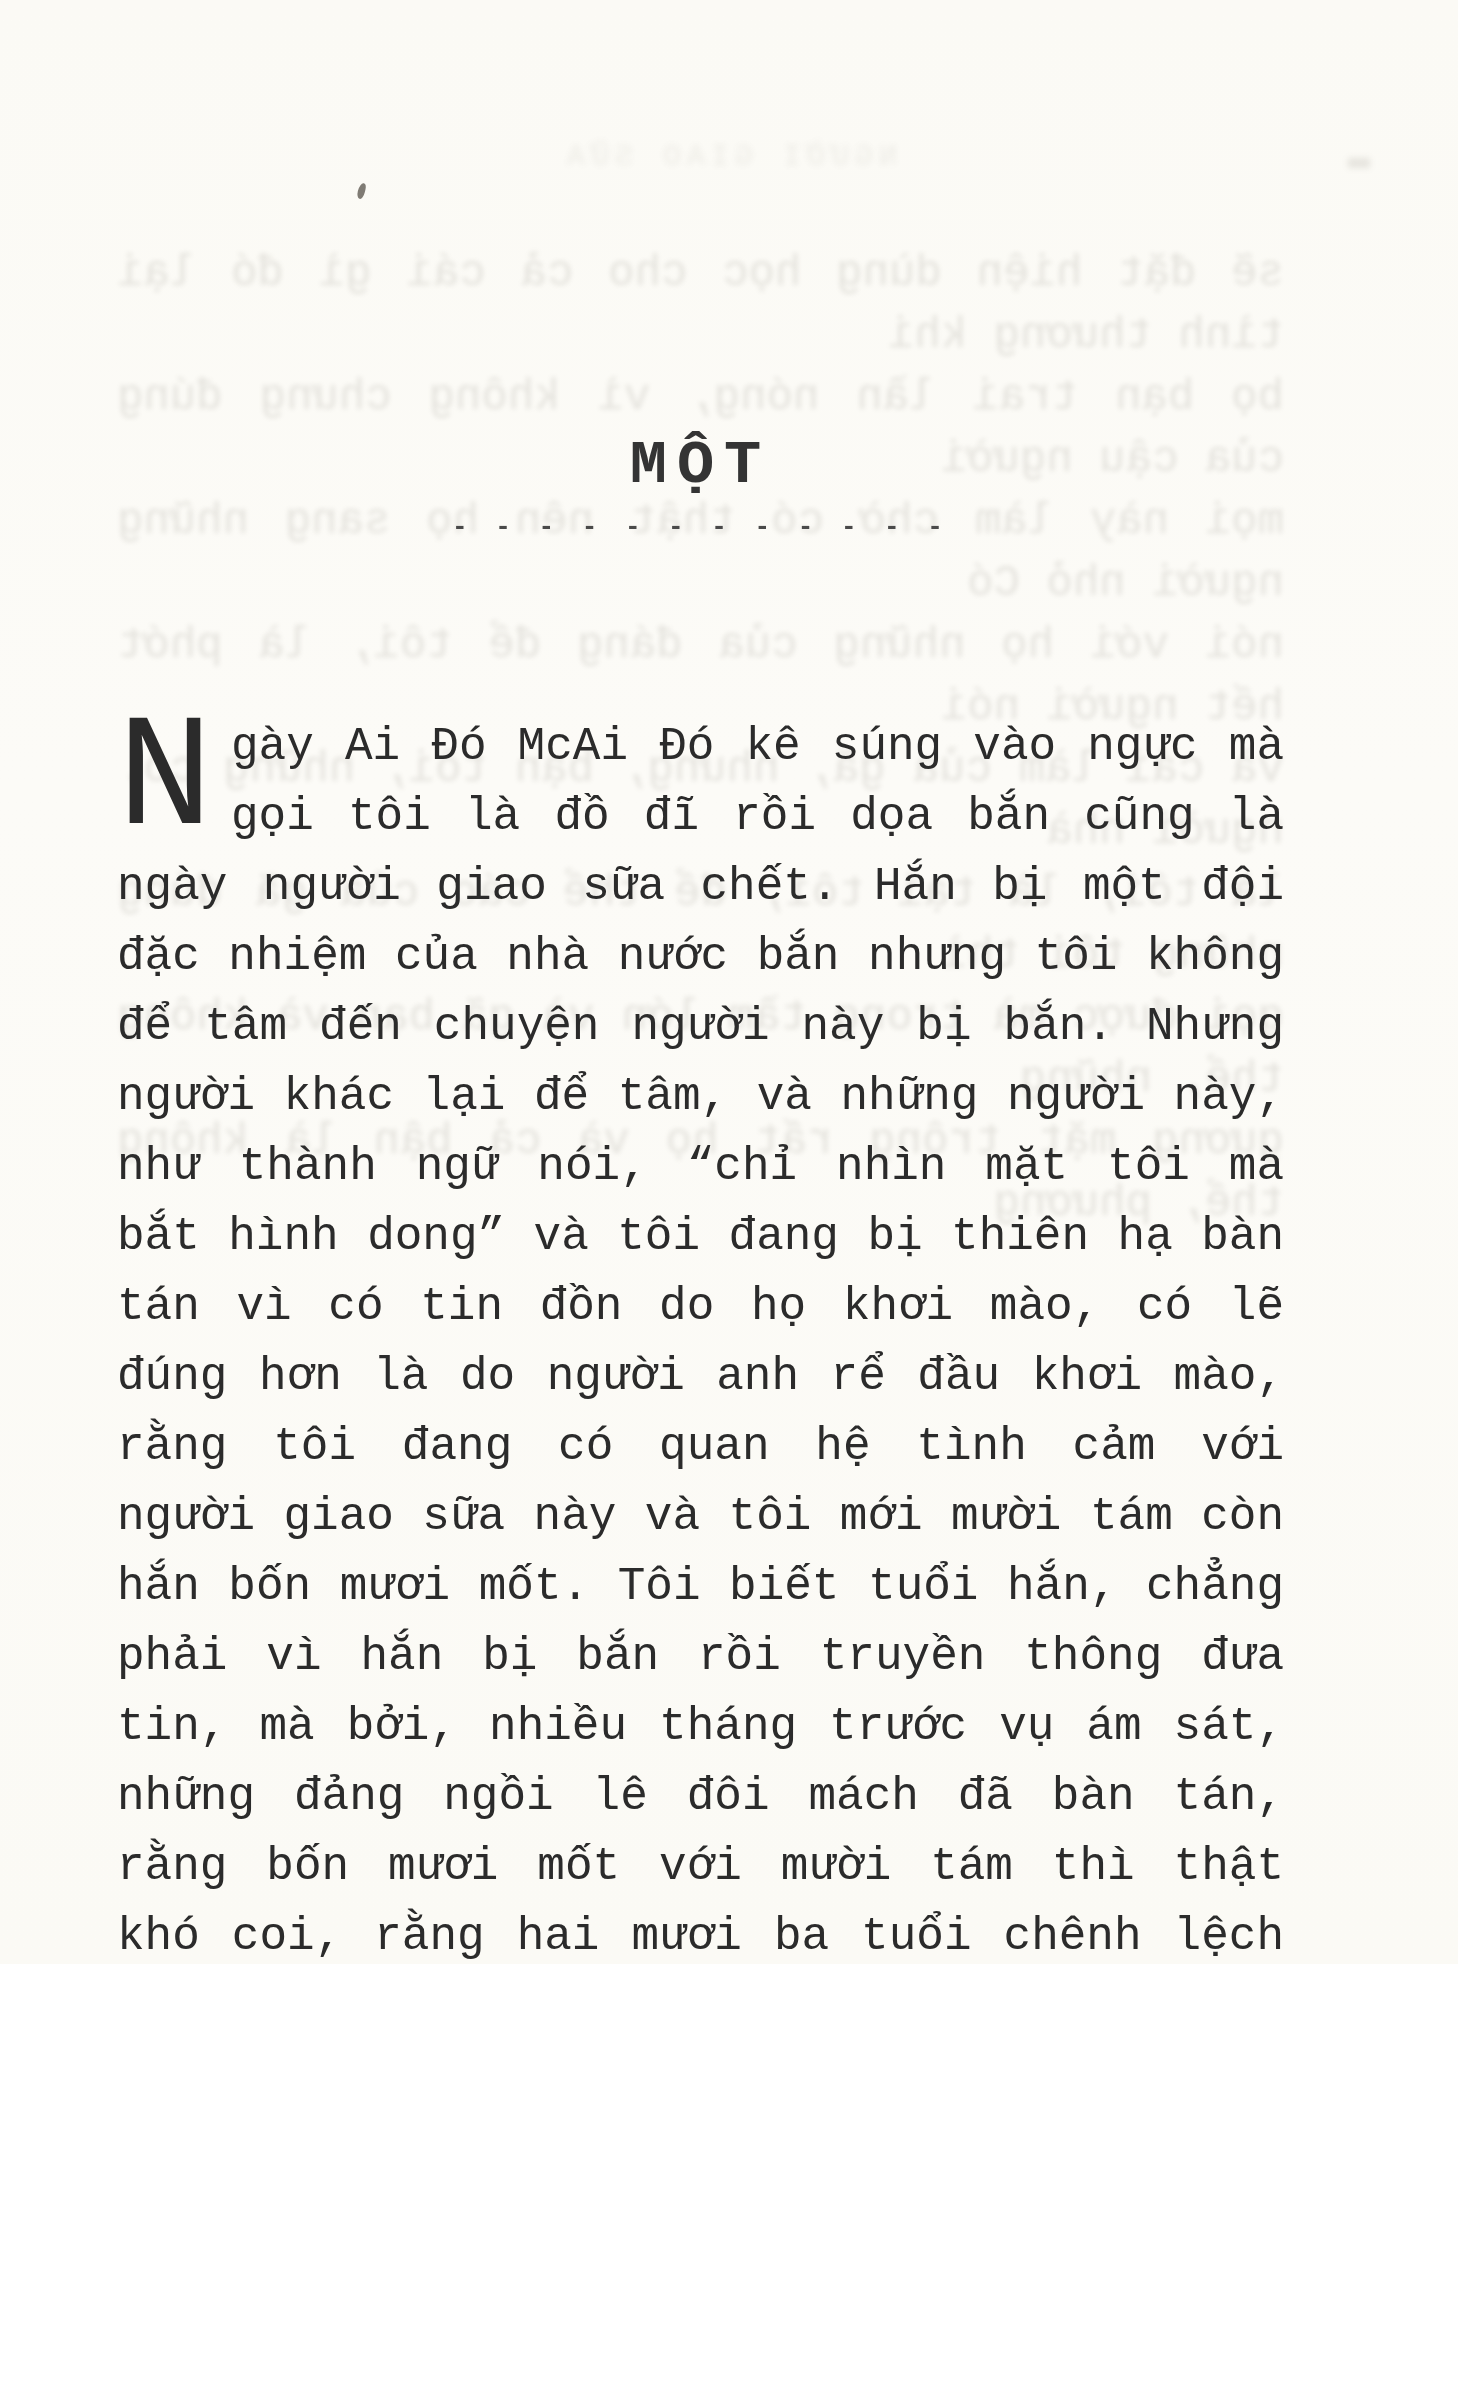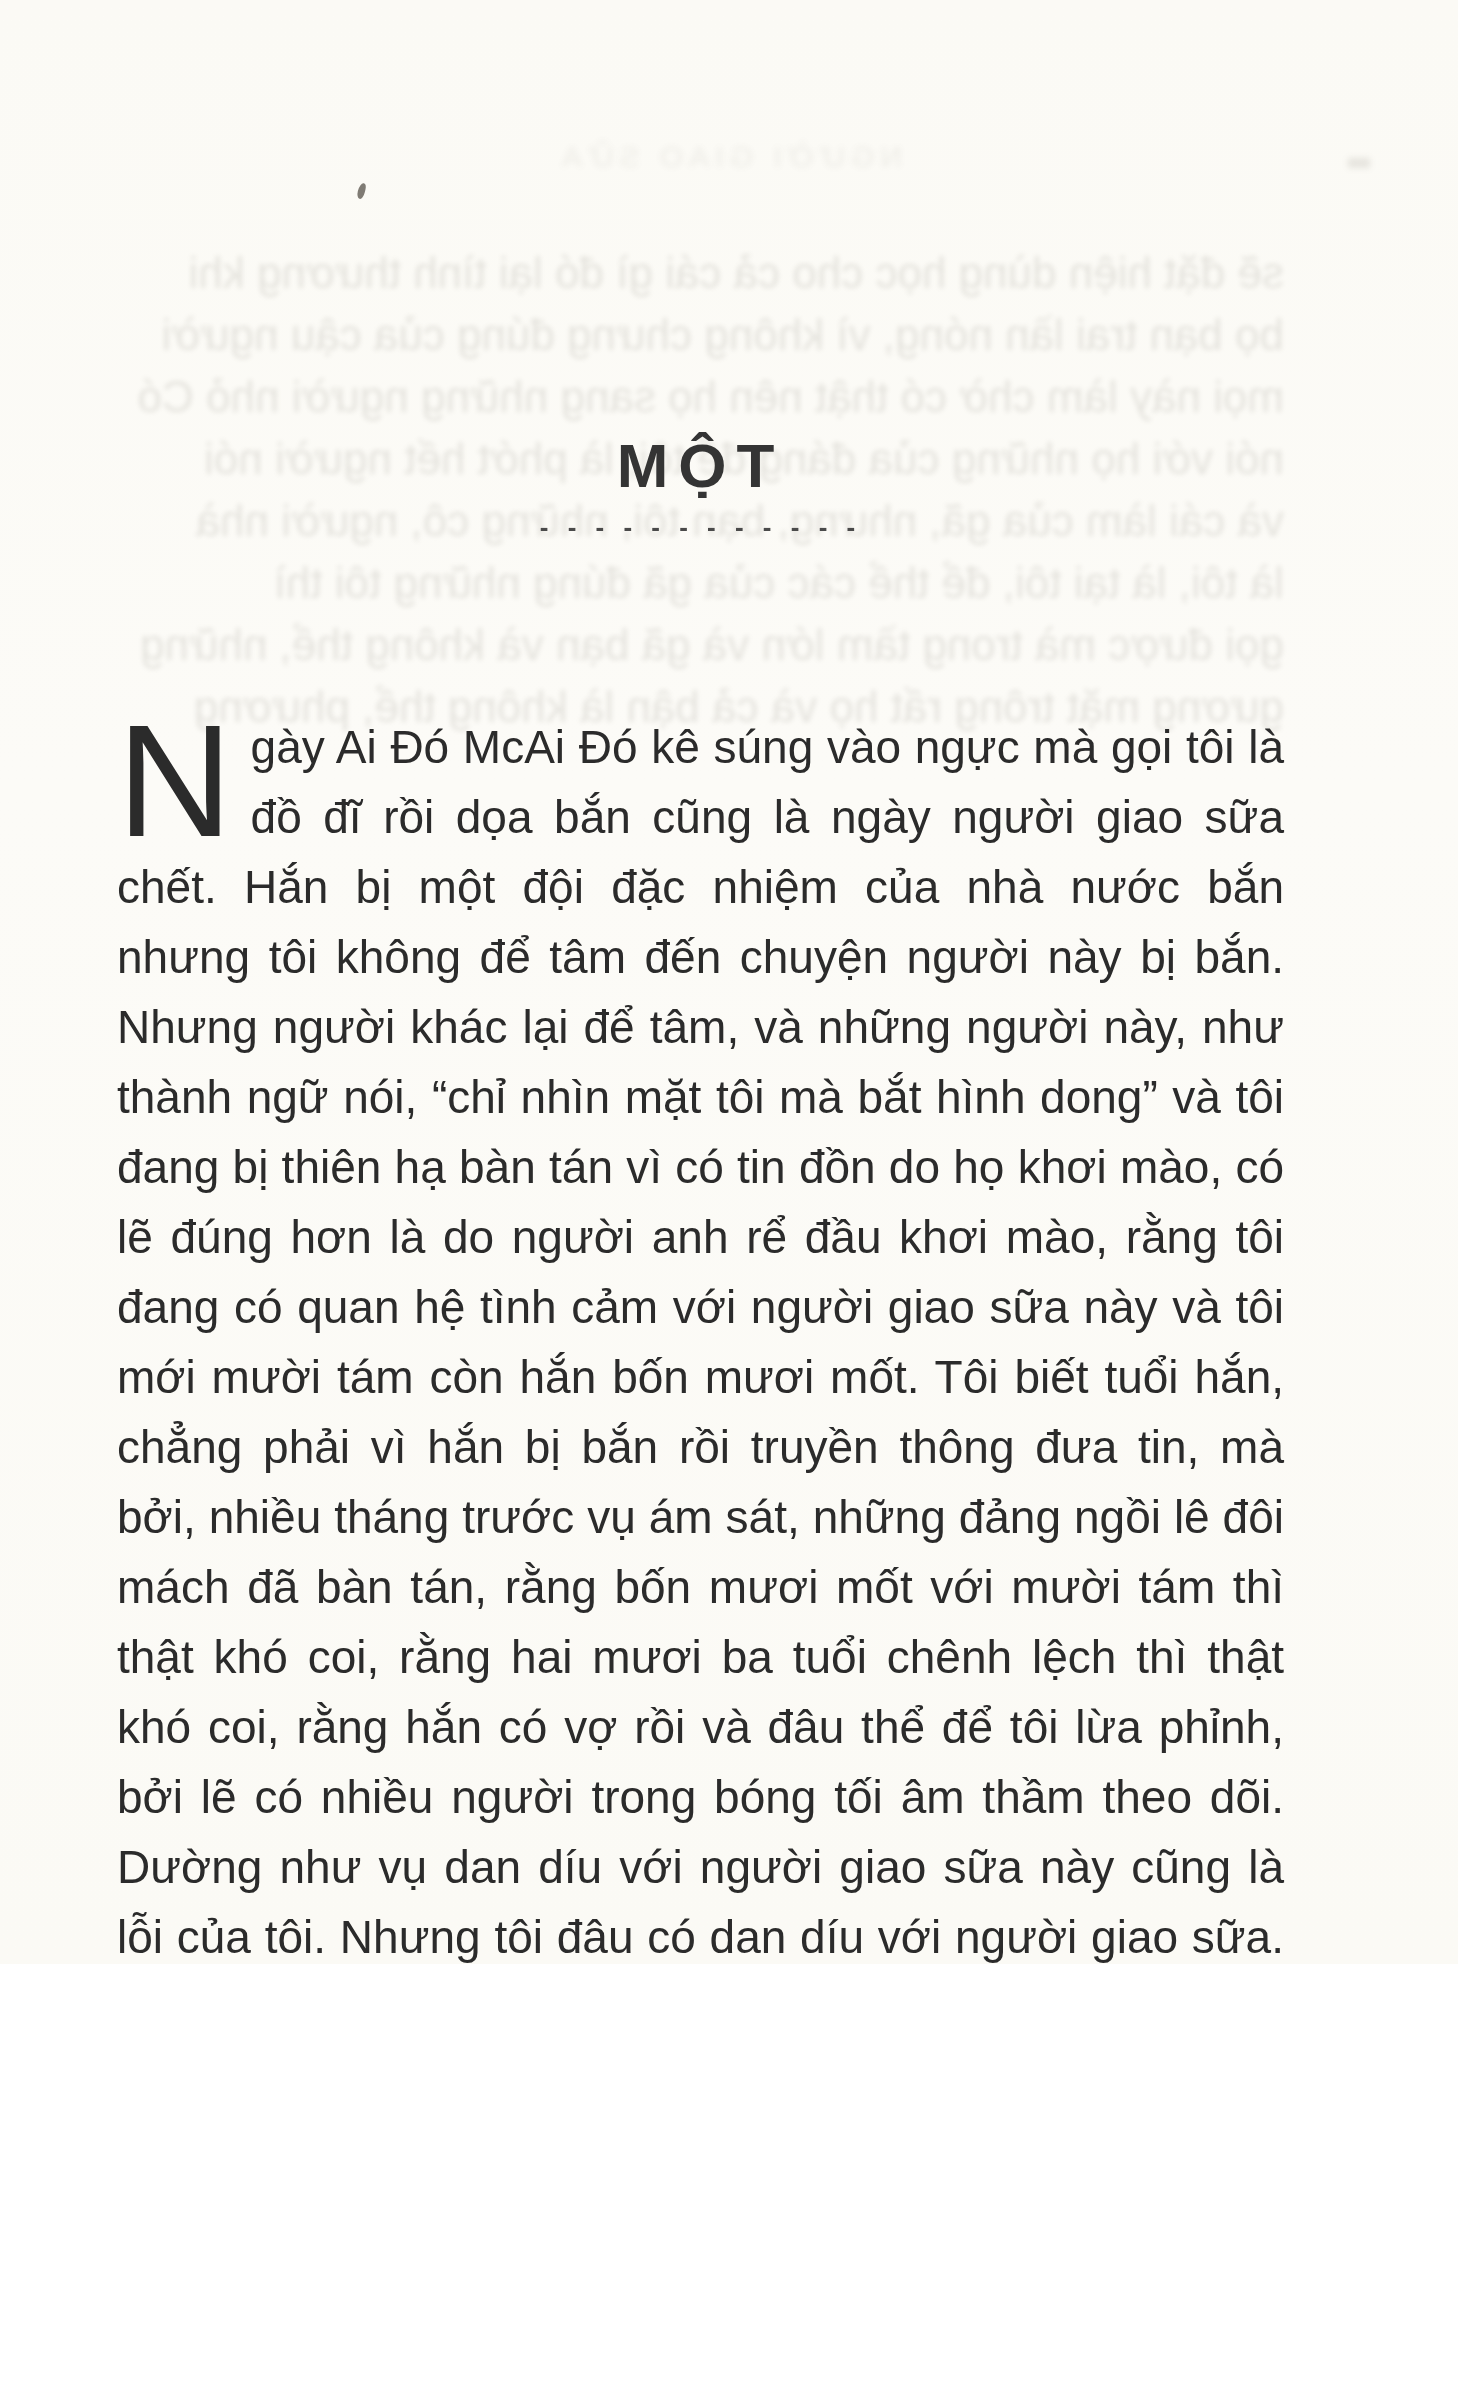--- a/index.html
+++ b/index.html
@@ -6,21 +6,21 @@
     margin: 0;
     padding: 0;
     background: #ffffff;
   }
 
   .page {
     position: relative;
     width: 1458px;
     height: 1964px;
     background: linear-gradient(180deg, #fbfaf5 0%, #fcfbf7 40%, #fbfaf5 100%);
-    font-family: Liberation Sans, sans-serif;
+    font-family: Liberation Mono, monospace;
     color: #2b2b2b;
     overflow: hidden;
   }
 
   
   .bleedthrough {
     position: absolute;
     left: 117px;
     top: 242px;
     width: 1167px;

